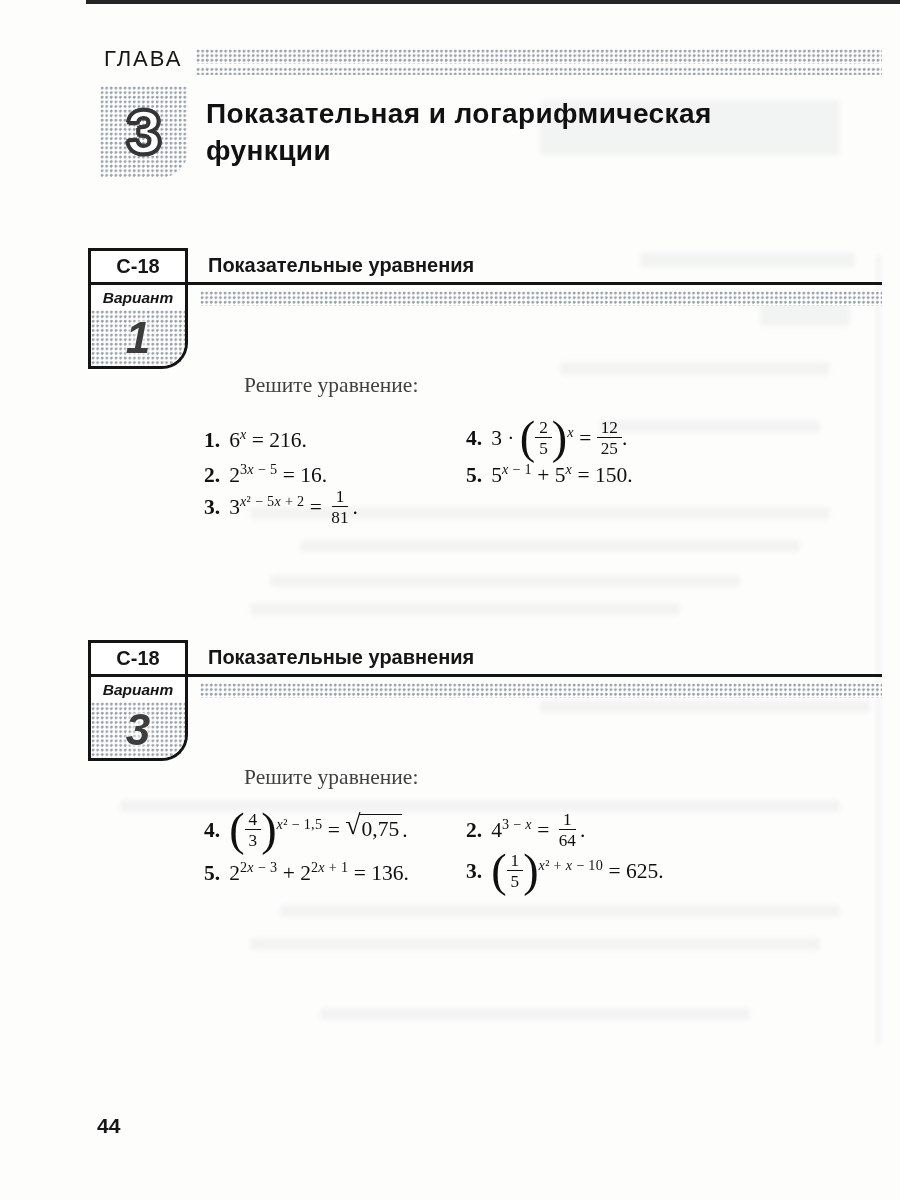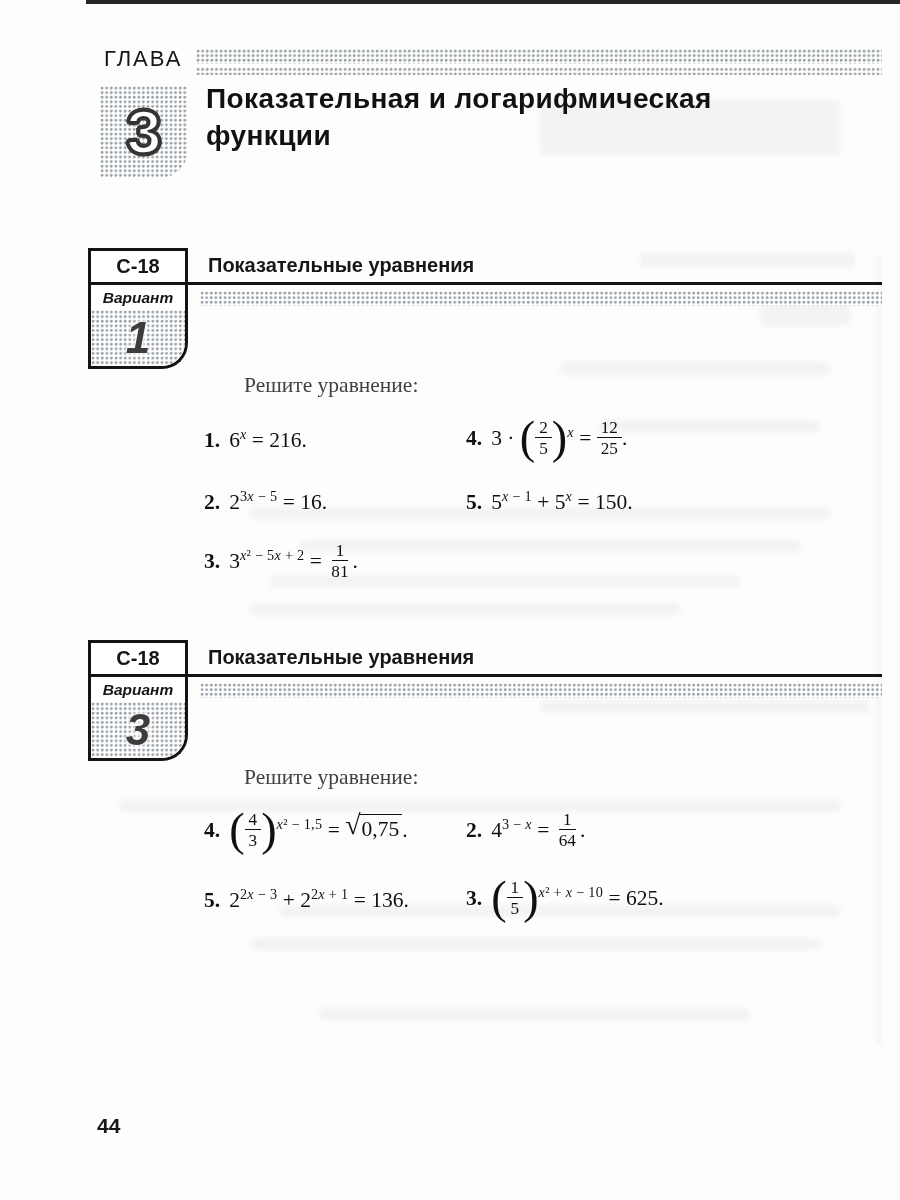--- a/index.html
+++ b/index.html
@@ -18,21 +18,21 @@
         background-image:linear-gradient(to bottom,rgba(255,255,255,0) 0 15px,#fff 15px 18px,rgba(255,255,255,0) 18px),
         radial-gradient(circle at 2px 2px,#99a1a8 1.15px,rgba(0,0,0,0) 1.7px);
         background-size:100% 100%,4.6px 4.6px;}
 
   .chapter-box{position:absolute;left:100px;top:86px;width:88px;height:92px;
         border-bottom-right-radius:28px;display:flex;align-items:center;justify-content:center;}
   .chapter-num{font-size:62px;font-weight:900;color:#fff;line-height:1;
         -webkit-text-stroke:2.5px #333;
         text-shadow:-2px -2px 0 #3a3a3a,2px -2px 0 #3a3a3a,-2px 2px 0 #3a3a3a,2px 2px 0 #3a3a3a,
                     3px 0 0 #3a3a3a,-3px 0 0 #3a3a3a,0 3px 0 #3a3a3a,0 -3px 0 #3a3a3a;}
-  .chapter-title{position:absolute;left:206px;top:80px;width:600px;
+  .chapter-title{position:absolute;left:206px;top:95px;width:600px;
         font-size:28px;line-height:37px;font-weight:700;letter-spacing:.4px;color:#111;}
 
   .section{position:absolute;left:88px;width:794px;}
   #sec0{top:248px;} #sec1{top:640px;}
 
   .sec-head{display:flex;align-items:stretch;border-bottom:3px solid #141414;}
   .code-box{width:94px;border:3px solid #141414;border-bottom:none;display:flex;align-items:center;
         justify-content:center;font-weight:700;font-size:20px;padding:4px 0;background:#fff;}
   .sec-title{flex:1;display:flex;align-items:center;padding-left:20px;font-weight:700;font-size:20px;}
 
@@ -41,21 +41,21 @@
         overflow:hidden;background:#fff;font-style:italic;}
   .variant-label{text-align:center;font-weight:700;font-size:15.5px;padding:4px 0 3px;background:#fff;}
   .variant-dots{height:56px;display:flex;align-items:center;justify-content:center;
         border-bottom-right-radius:22px;}
   .variant-num{font-size:44px;font-weight:800;color:#3d3d3d;line-height:1;
         text-shadow:0 0 2px #fff,0 0 4px #fff,0 0 6px #fff;}
   .band-sub{flex:1;height:15px;margin:6px 0 0 12px;}
 
   .sec-body{margin-left:116px;margin-top:4px;font-family:"Liberation Serif","DejaVu Serif",serif;}
   .prompt{font-weight:400;font-size:21.5px;margin:0 0 0 40px;color:#404040;}
-  .eqgrid{display:grid;grid-template-columns:262px auto;row-gap:27px;margin-top:22px;
+  .eqgrid{display:grid;grid-template-columns:262px auto;margin-top:22px;
         align-items:center;justify-content:start;}
 
   .eq{font-size:21.5px;white-space:nowrap;color:#101010;line-height:1.2;}
   .eqnum{font-weight:700;margin-right:9px;}
   .eq i{font-style:italic;}
   .ms{font-size:.66em;vertical-align:.58em;letter-spacing:.3px;}
   .frac{display:inline-flex;flex-direction:column;align-items:center;vertical-align:middle;
         font-size:.8em;line-height:1.12;position:relative;top:-2px;}
   .fn{padding:0 4px;border-bottom:1.6px solid #111;}
   .fd{padding:1px 4px 0;}

